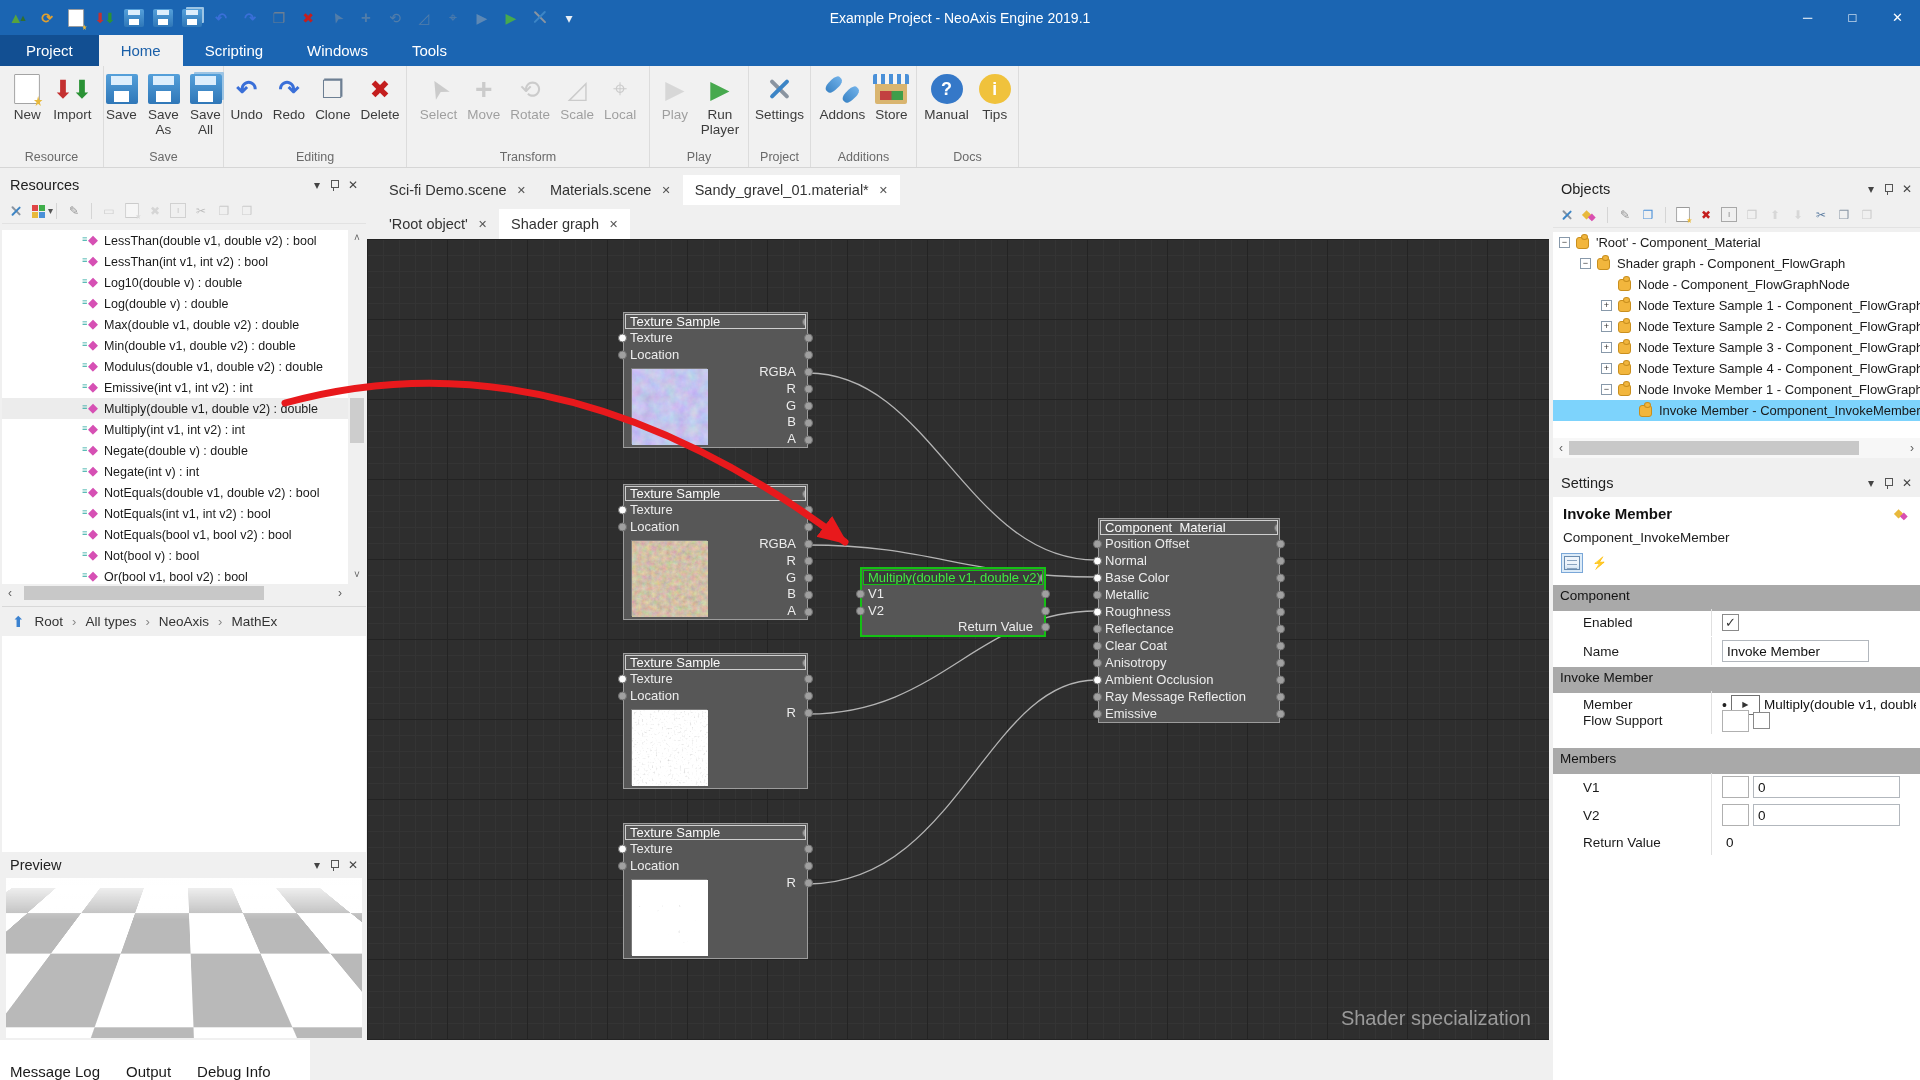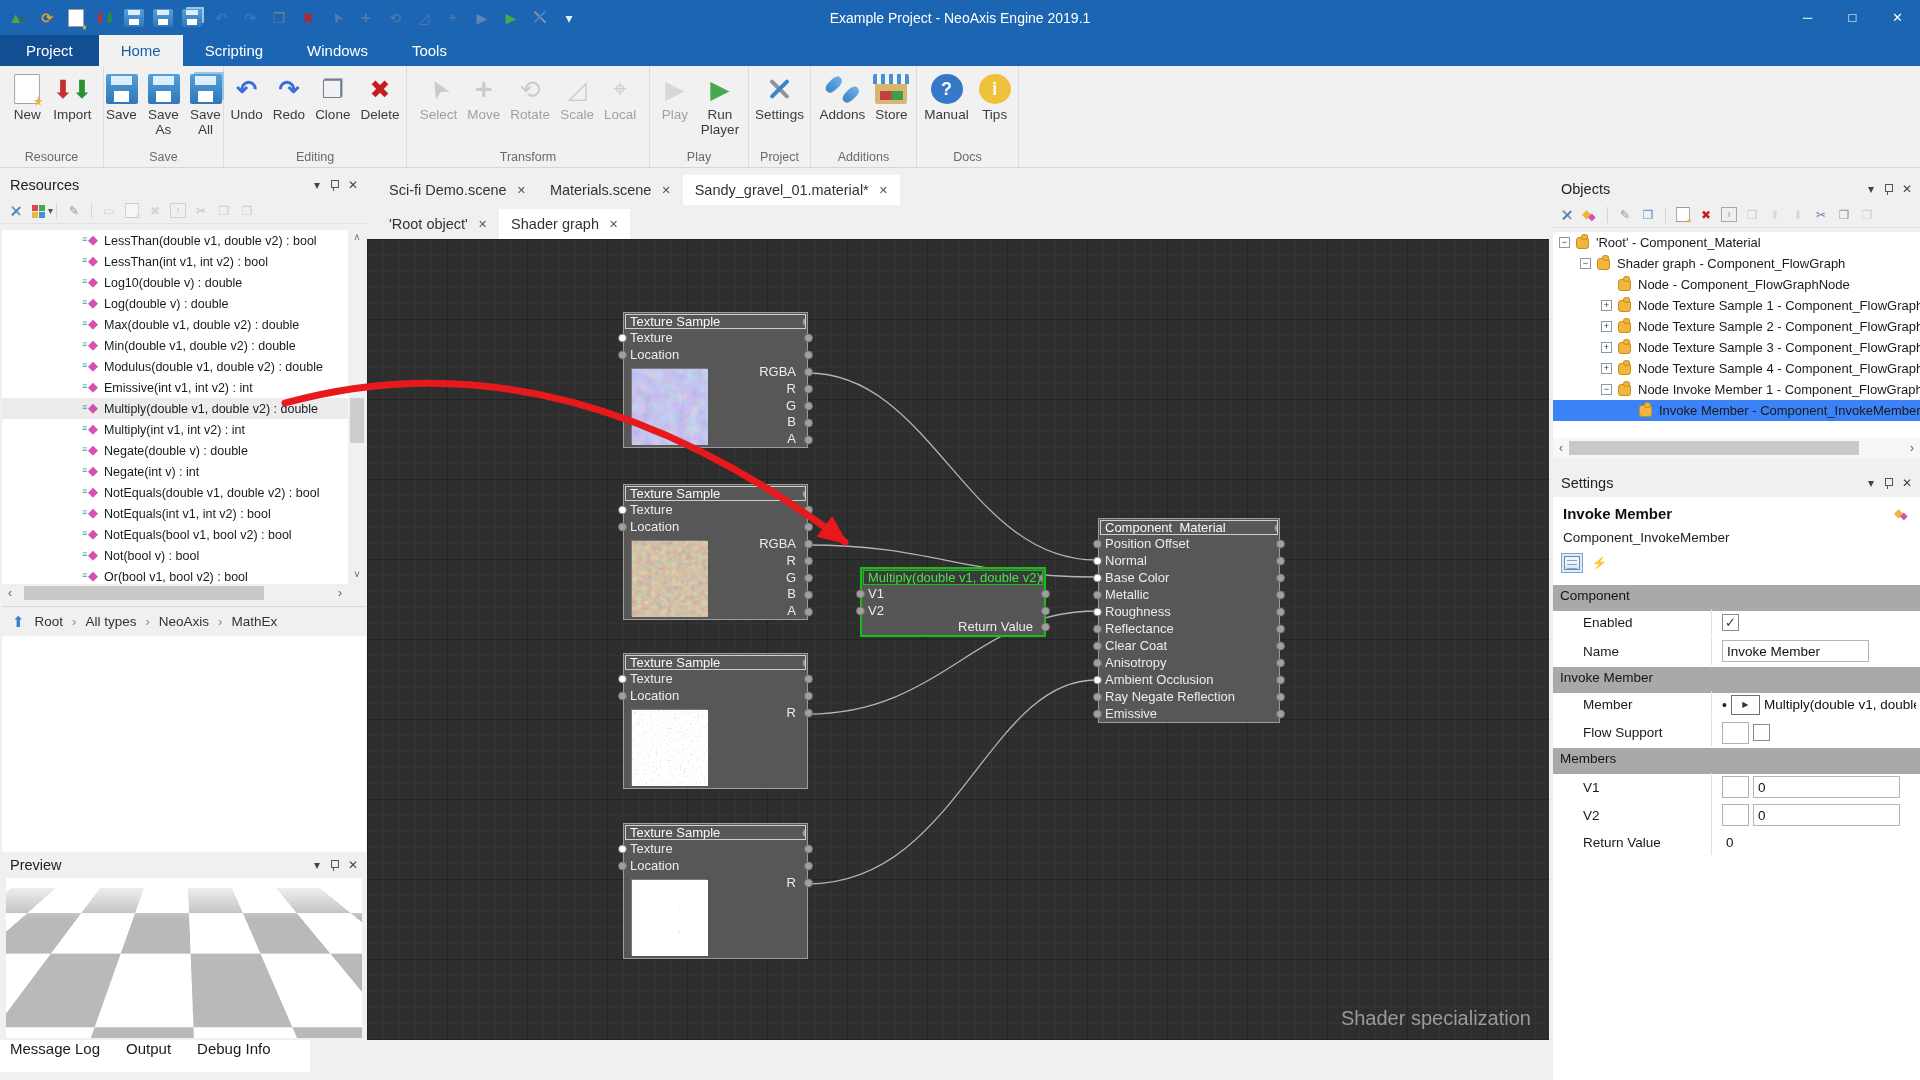--- a/index.html
+++ b/index.html
@@ -122,21 +122,21 @@
   
   .viewport { position:absolute; left:4px; top:26px; width:356px; height:160px; background:#fff; overflow:hidden; }
   .floor { position:absolute; left:-60%; top:6%; width:220%; height:320%; background:repeating-conic-gradient(#b9b9b9 0% 25%, #ffffff 0% 50%); background-size:88px 88px; transform-origin:50% 0; transform:perspective(210px) rotateX(62deg); }
   .floor-fade { position:absolute; left:0; right:0; top:0; height:26%; background:linear-gradient(#ffffff, rgba(255,255,255,0)); }
   .sphere { position:absolute; left:143px; top:43px; width:70px; height:70px; border-radius:50%;
     background:radial-gradient(circle at 40% 30%, #f0e4ce 0%, #d8c7a6 35%, #b4a285 62%, #80735f 85%, #5c5244 100%); overflow:hidden; }
   .sphere svg { position:absolute; inset:0; opacity:.5; }
 
   
   .bottom-strip { position:absolute; left:0; top:1040px; width:1549px; height:40px; background:#f0f0f0; }
-  .bs-white { position:absolute; left:0; top:0; width:310px; height:32px; background:#fff; display:flex; align-items:flex-start; gap:26px; padding-left:10px; }
+  .bs-white { position:absolute; left:0; top:0; width:310px; height:40px; background:#fff; display:flex; align-items:flex-end; gap:26px; padding-left:10px; }
   .bs-tab { font-size:15px; color:#1a1a1a; }
 
   
   .tabbar { position:absolute; display:flex; align-items:flex-end; }
   .doc-tab { height:30px; display:flex; align-items:center; padding:0 12px; font-size:14.5px; color:#333; white-space:nowrap; }
   .doc-tab.act { background:#fff; }
   .tab-x { margin-left:10px; font-size:11px; color:#555; }
 
   
   .canvas { position:absolute; left:367px; top:239px; width:1182px; height:801px; background-color:#2e2e2e;
@@ -156,21 +156,21 @@
   .fg-row.on > .dot-l { background:#fdfdfd; }
   .tex { position:absolute; left:7px; top:55px; width:76px; height:76px; border:1px solid #7a7a7a; }
   .tex svg { display:block; }
   .fg-node.green { border:2px solid #14c014; background:#565656; }
   .fg-node.green .fg-head { border:1px solid #14c014; color:#41e841; background:#3a3a3a; }
   .arrow-overlay { position:absolute; inset:0; z-index:60; pointer-events:none; }
 
   
   .obj-tree { position:absolute; left:0; top:62px; width:367px; height:206px; background:#fff; overflow:hidden; }
   .obj-row { height:21px; display:flex; align-items:center; font-size:13px; color:#1a1a1a; white-space:nowrap; }
-  .obj-row.sel { background:#3b82f6;align-items:center; }
+  .obj-row.sel { background:#7dd3fc;align-items:center; }
   .exp { width:11px; height:11px; border:1px solid #8899aa; background:#fff; font-size:9px; line-height:9px; text-align:center; color:#333; margin-right:6px; flex:none; }
   .exp:empty { visibility:hidden; }
   .ic-puzzle { width:13px; height:12px; background:#f2b63d; border:1px solid #c98f1e; border-radius:3px; position:relative; margin-right:7px; flex:none; }
   .ic-puzzle::before { content:""; position:absolute; top:-4px; left:4px; width:5px; height:4px; background:#f2b63d; border:1px solid #c98f1e; border-radius:50%; }
   .obj-hscroll { position:absolute; left:0; top:268px; width:367px; height:20px; background:#f7f7f7; display:flex; align-items:center; }
   .settings-body { position:absolute; left:0; top:327px; width:367px; height:583px; background:#fff; }
   .set-title-row { position:absolute; left:10px; right:8px; top:8px; display:flex; align-items:center; }
   .set-title { font-size:15px; font-weight:bold; color:#111; }
   .set-type { position:absolute; left:10px; top:33px; font-size:13.5px; color:#222; }
   .set-toolbar { position:absolute; left:8px; top:56px; display:flex; gap:9px; align-items:center; }
@@ -799,21 +799,21 @@
 
         <div class="fg-row">
           <i class="dot dot-l"></i><span>Anisotropy</span><i class="dot dot-r"></i>
         </div>
 
         <div class="fg-row on">
           <i class="dot dot-l"></i><span>Ambient Occlusion</span><i class="dot dot-r"></i>
         </div>
 
         <div class="fg-row">
-          <i class="dot dot-l"></i><span>Ray Negate Reflection</span><i class="dot dot-r"></i>
+          <i class="dot dot-l"></i><span>Ray Message Reflection</span><i class="dot dot-r"></i>
         </div>
 
         <div class="fg-row">
           <i class="dot dot-l"></i><span>Emissive</span><i class="dot dot-r"></i>
         </div>
       </div>
     </div>
   </div>
 
   <div class="panel" style="left:1553px; top:170px; width:367px; height:910px;">
@@ -957,21 +957,21 @@
 
       <div class="sec-bar" style="top:170px">Invoke Member</div>
       <div class="prop-row" style="top:194px; height:27px;">
         <span class="prop-label">Member</span>
         <span class="prop-val">
           <span class="bullet">•</span>
           <span class="mini-btn">▶</span>
           <span class="member-text">Multiply(double v1, double v2)</span>
         </span>
       </div>
-      <div class="prop-row" style="top:222px; height:27px;">
+      <div class="prop-row" style="top:210px; height:27px;">
         <span class="prop-label">Flow Support</span>
         <span class="prop-val">
             <span class="gray-box"></span>
             <span class="chk"></span>
           </span>
       </div>
 
       <div class="sec-bar" style="top:251px">Members</div>
       <div class="prop-row" style="top:276px; height:28px;">
         <span class="prop-label">V1</span>

